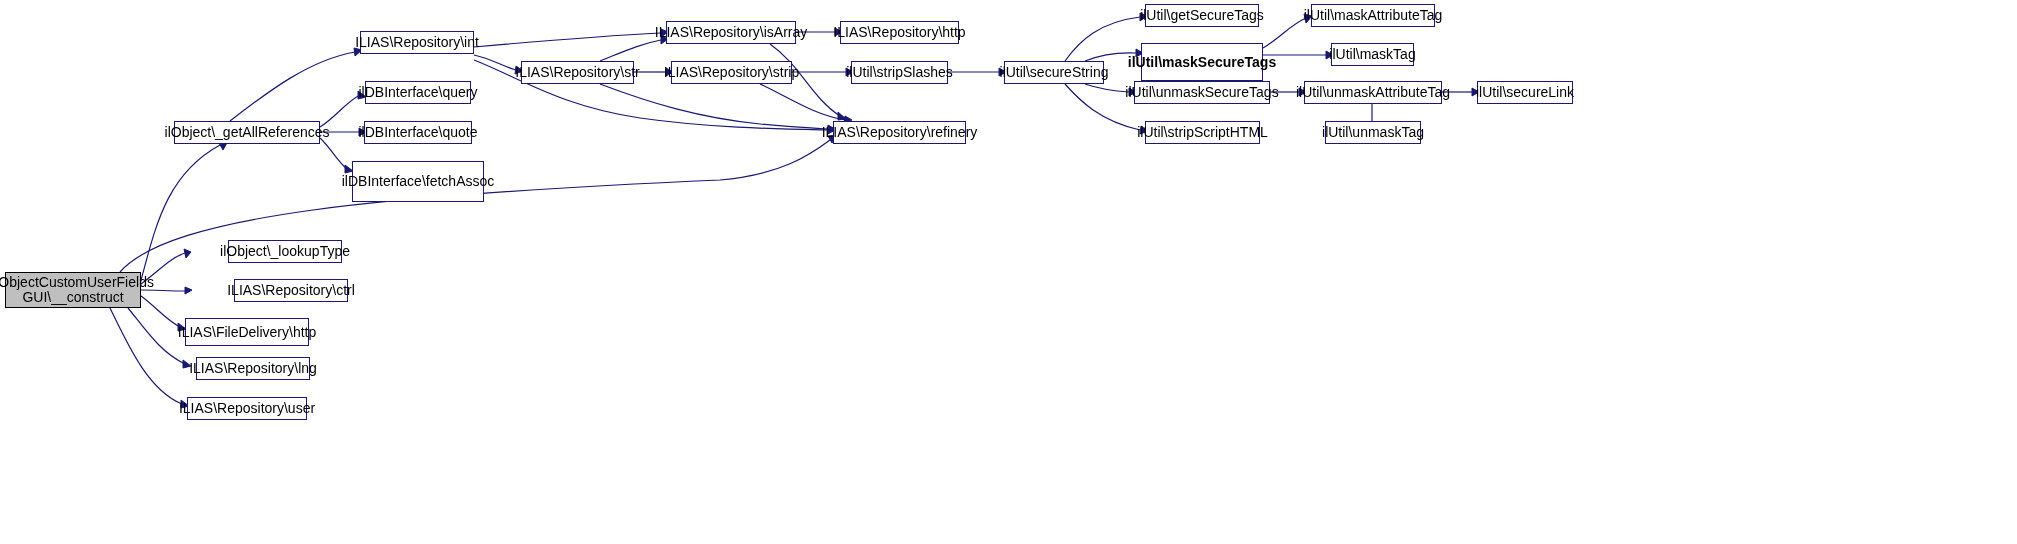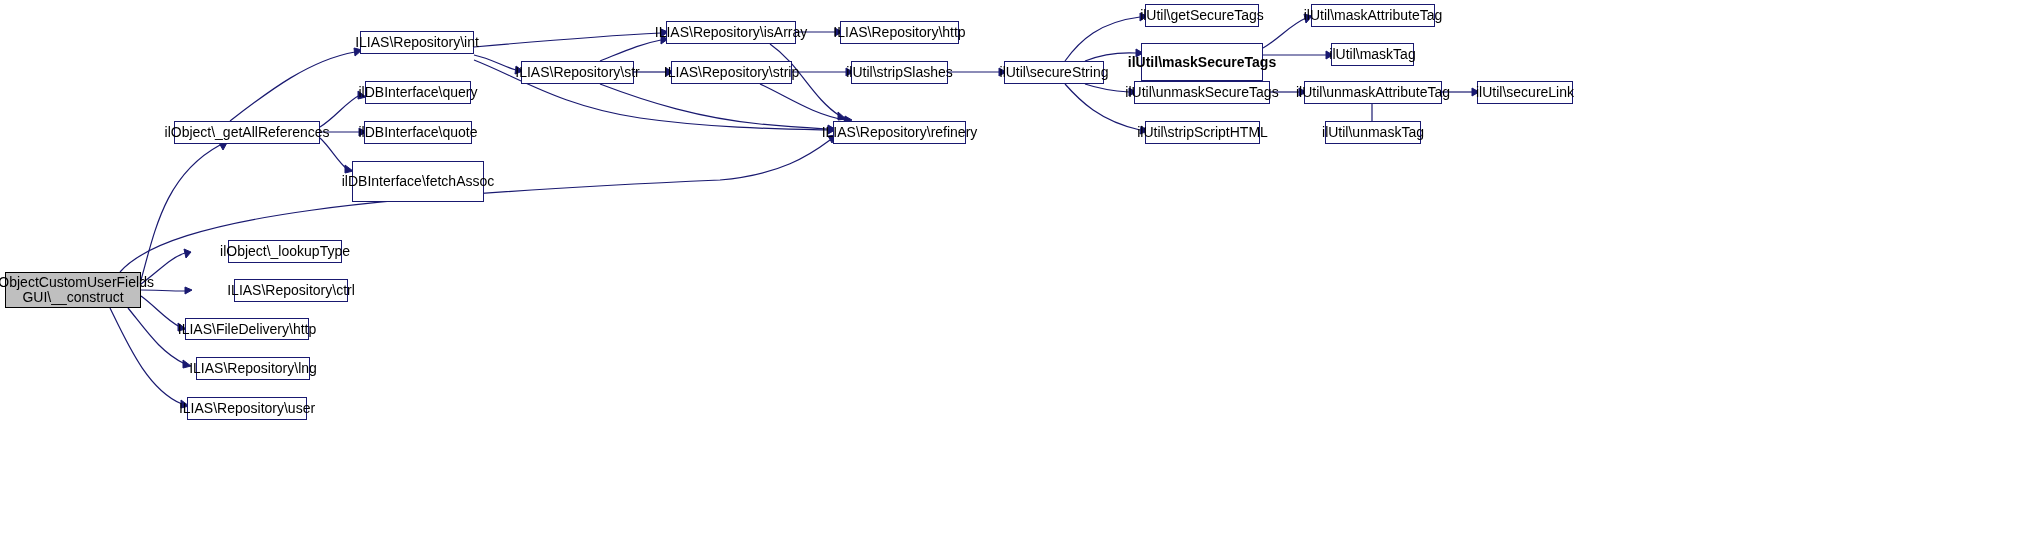--- a/index.html
+++ b/index.html
@@ -155,21 +155,21 @@
 
   <div class="node root" style="left:5px; top:272px; width:136px; height:36px;">ilObjectCustomUserFields
 GUI\__construct</div>
 
   <div class="node" style="left:174px; top:121px; width:146px; height:23px;">ilObject\_getAllReferences</div>
 
   <div class="node" style="left:190px; top:240px; width:114px; height:23px;margin-left:38px;">ilObject\_lookupType</div>
 
   <div class="node" style="left:190px; top:279px; width:114px; height:23px;margin-left:44px;">ILIAS\Repository\ctrl</div>
 
-  <div class="node" style="left:185px; top:318px; width:124px; height:22px;">ILIAS\FileDelivery\http</div>
+  <div class="node" style="left:185px; top:318px; width:124px; height:28px;">ILIAS\FileDelivery\http</div>
 
   <div class="node" style="left:196px; top:357px; width:114px; height:23px;">ILIAS\Repository\lng</div>
 
   <div class="node" style="left:187px; top:397px; width:120px; height:23px;">ILIAS\Repository\user</div>
 
   <div class="node" style="left:360px; top:31px; width:114px; height:23px;">ILIAS\Repository\int</div>
 
   <div class="node" style="left:365px; top:81px; width:106px; height:23px;">ilDBInterface\query</div>
 
   <div class="node" style="left:364px; top:121px; width:108px; height:23px;">ilDBInterface\quote</div>

